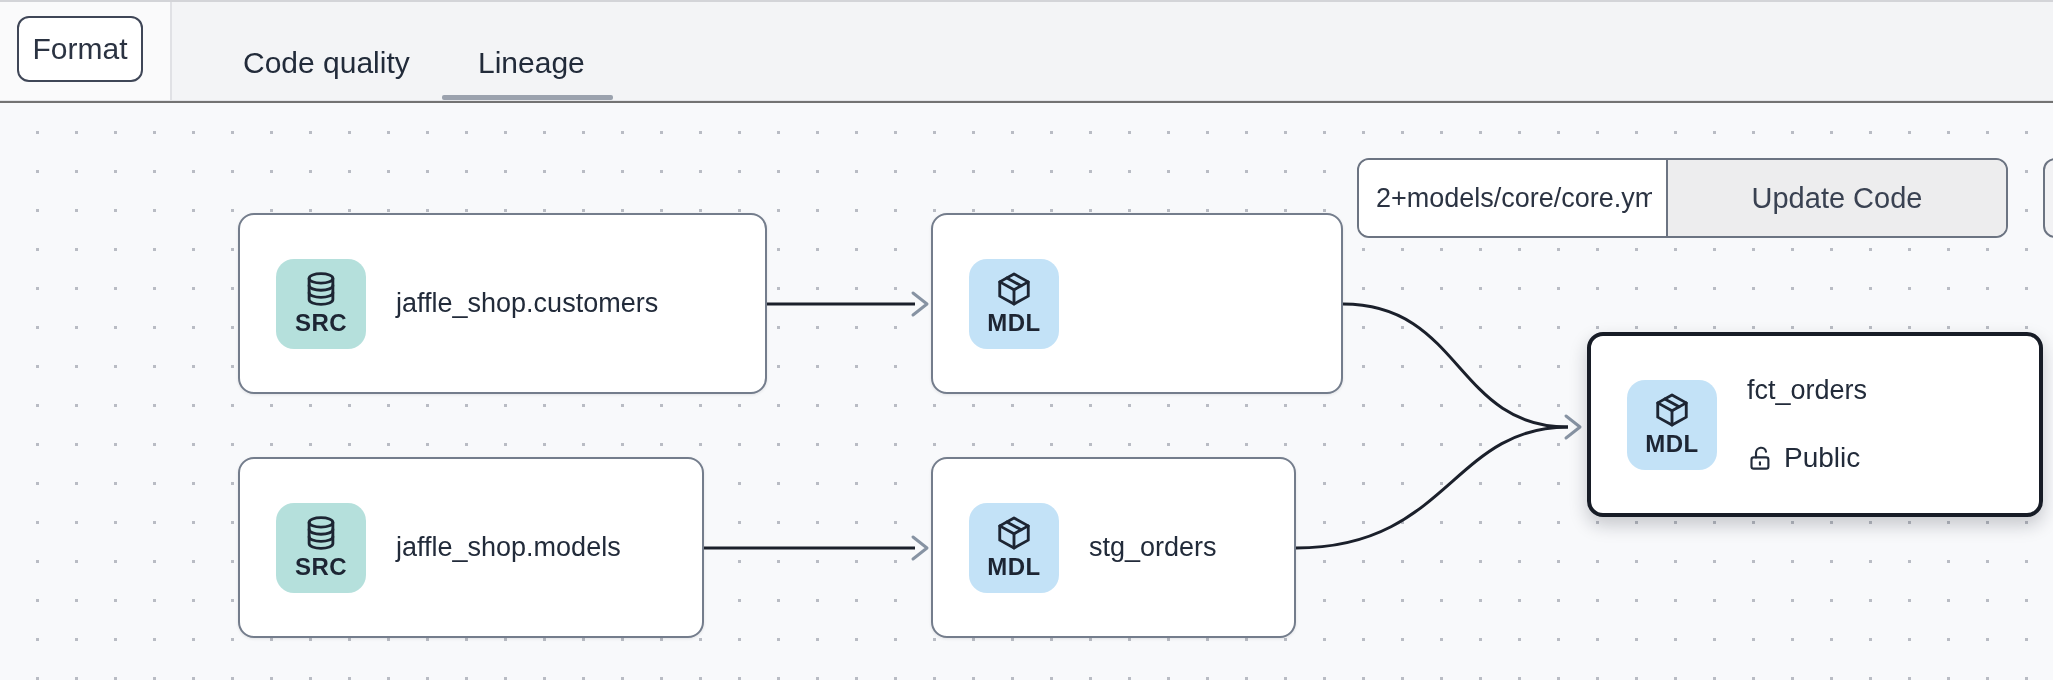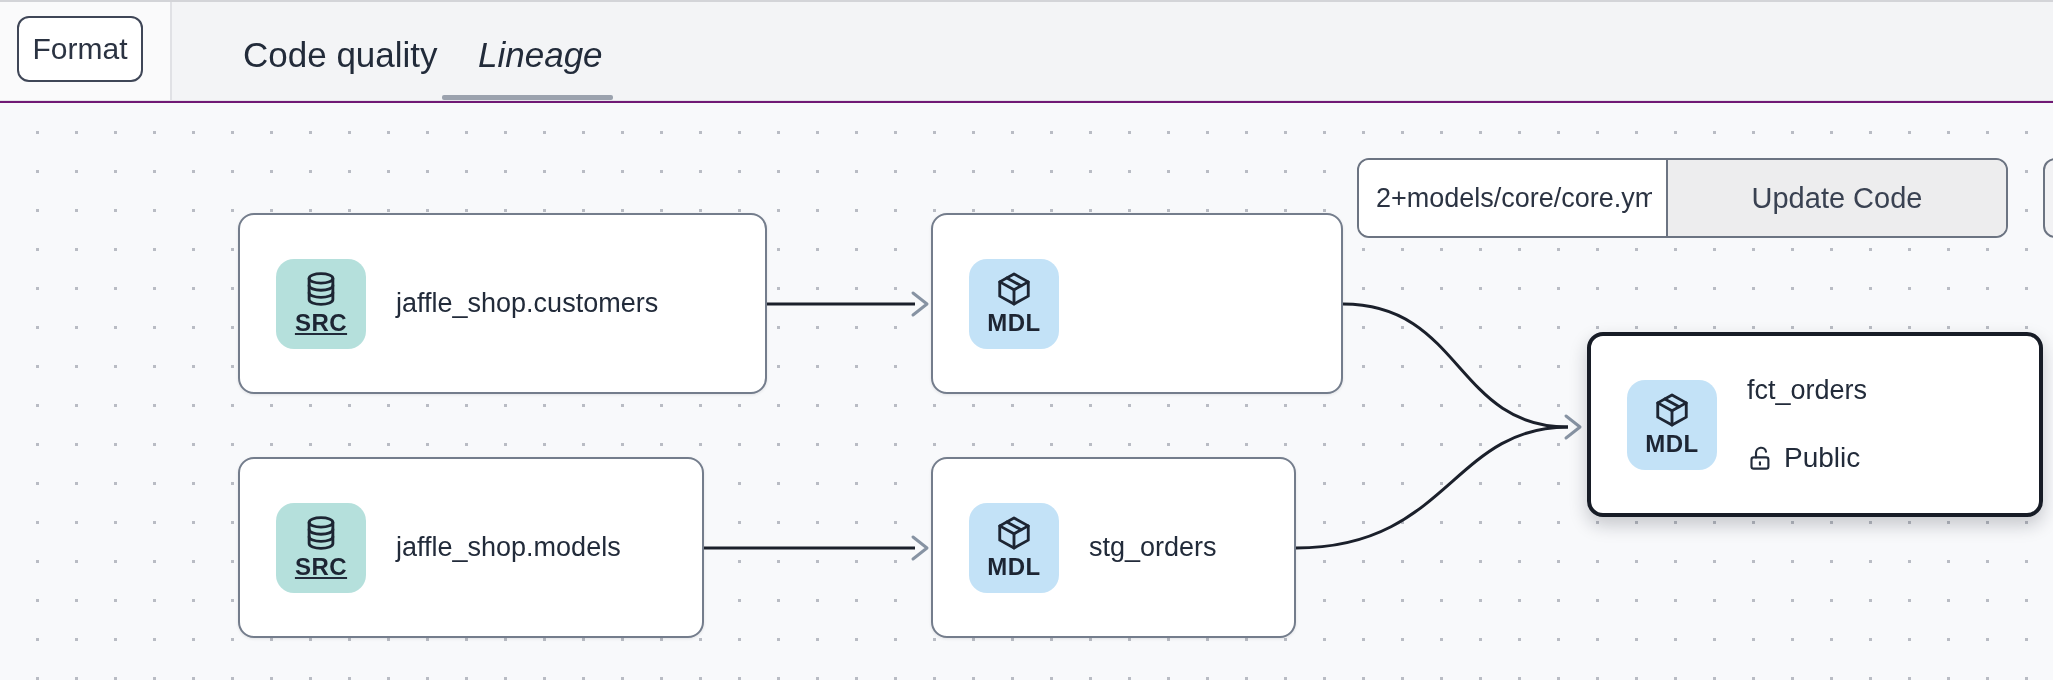--- a/index.html
+++ b/index.html
@@ -1,32 +1,32 @@
 <!DOCTYPE html>
 <html><head>
 <meta charset="utf-8">
 <style>
   * { margin:0; padding:0; box-sizing:border-box; }
   html,body { width:2053px; height:680px; }
   body { font-family:"Liberation Sans", sans-serif; color:#222b3a; }
-  .screen { position:relative; width:2053px; height:680px; overflow:hidden; background:#701a75; }
+  .screen { position:relative; width:2053px; height:680px; overflow:hidden; background:#737373; }
 
   
   .topbar { position:absolute; left:0; top:0; width:2053px; height:101px;
             background:#f3f4f6; border-top:2px solid #d3d4d8; border-bottom:1px solid #e4e5e8; z-index:5; }
   .topbar-left { position:absolute; left:0; top:0; width:172px; height:100%;
                  background:#fafafb; border-right:2px solid #e0e1e5; }
   .format-btn { position:absolute; left:17px; top:14px; width:126px; height:66px;
                 background:#ffffff; border:2.5px solid #3f4657; border-radius:12px;
                 display:flex; align-items:center; justify-content:center;
                 font-size:30px; color:#2b3342; cursor:pointer; }
-  .tab { position:absolute; top:4px; height:100%; display:flex; align-items:center;
-         font-size:35px; color:#222b3a; cursor:pointer; }
+  .tab { position:absolute; top:12px; height:100%; display:flex; align-items:center;
+         font-size:30px; color:#222b3a; cursor:pointer; }
   .tab-code { left:243px; }
-  .tab-lineage { left:478px;font-style:italic; }
+  .tab-lineage { left:478px; }
   .tab-underline { position:absolute; left:442px; bottom:0; width:171px; height:5px;
                    background:#9ba2ae; border-radius:2px; }
 
   
   .canvas { position:absolute; left:0; top:103px; width:2053px; height:577px;
             background-color:#f8f9fb;
             background-image:radial-gradient(circle, #b9bcc4 1.7px, rgba(0,0,0,0) 1.7px);
             background-size:39px 39px; background-position:18px 10px; }
 
   .edges { position:absolute; left:0; top:0; width:2053px; height:680px;
@@ -34,21 +34,21 @@
 
   
   .node { position:absolute; z-index:2; background:#ffffff;
           border:2.5px solid #747d8c; border-radius:16px;
           display:flex; align-items:center; padding-left:36px; gap:30px;
           box-shadow:0 1px 3px rgba(25,30,40,0.10); cursor:pointer; }
   .node.selected { border:4px solid #171c26;
                    box-shadow:0 8px 18px rgba(20,25,35,0.22); }
   .badge { width:90px; height:90px; border-radius:18px; flex:0 0 auto;
            display:flex; flex-direction:column; align-items:center; justify-content:center; gap:1px; }
-  .badge.src { background:#b5e0dc;text-decoration:underline; }
+  .badge.src { background:#b5e0dc; }
   .badge.mdl { background:#c3e2f7; }
   .badge span { font-size:24px; font-weight:600; color:#1d2533; letter-spacing:0.5px; }
   .node-label { font-size:27px; color:#222b3a; white-space:nowrap; }
   .node-title-col { display:flex; flex-direction:column; }
   .access-row { display:flex; align-items:center; gap:10px;margin-top:36px; }
   .access-label { font-size:28px; color:#222b3a; }
 
   
   .selector-group { position:absolute; left:1357px; top:158px; width:651px; height:80px;
                     border:2.5px solid #6c7482; border-radius:12px; overflow:hidden;

